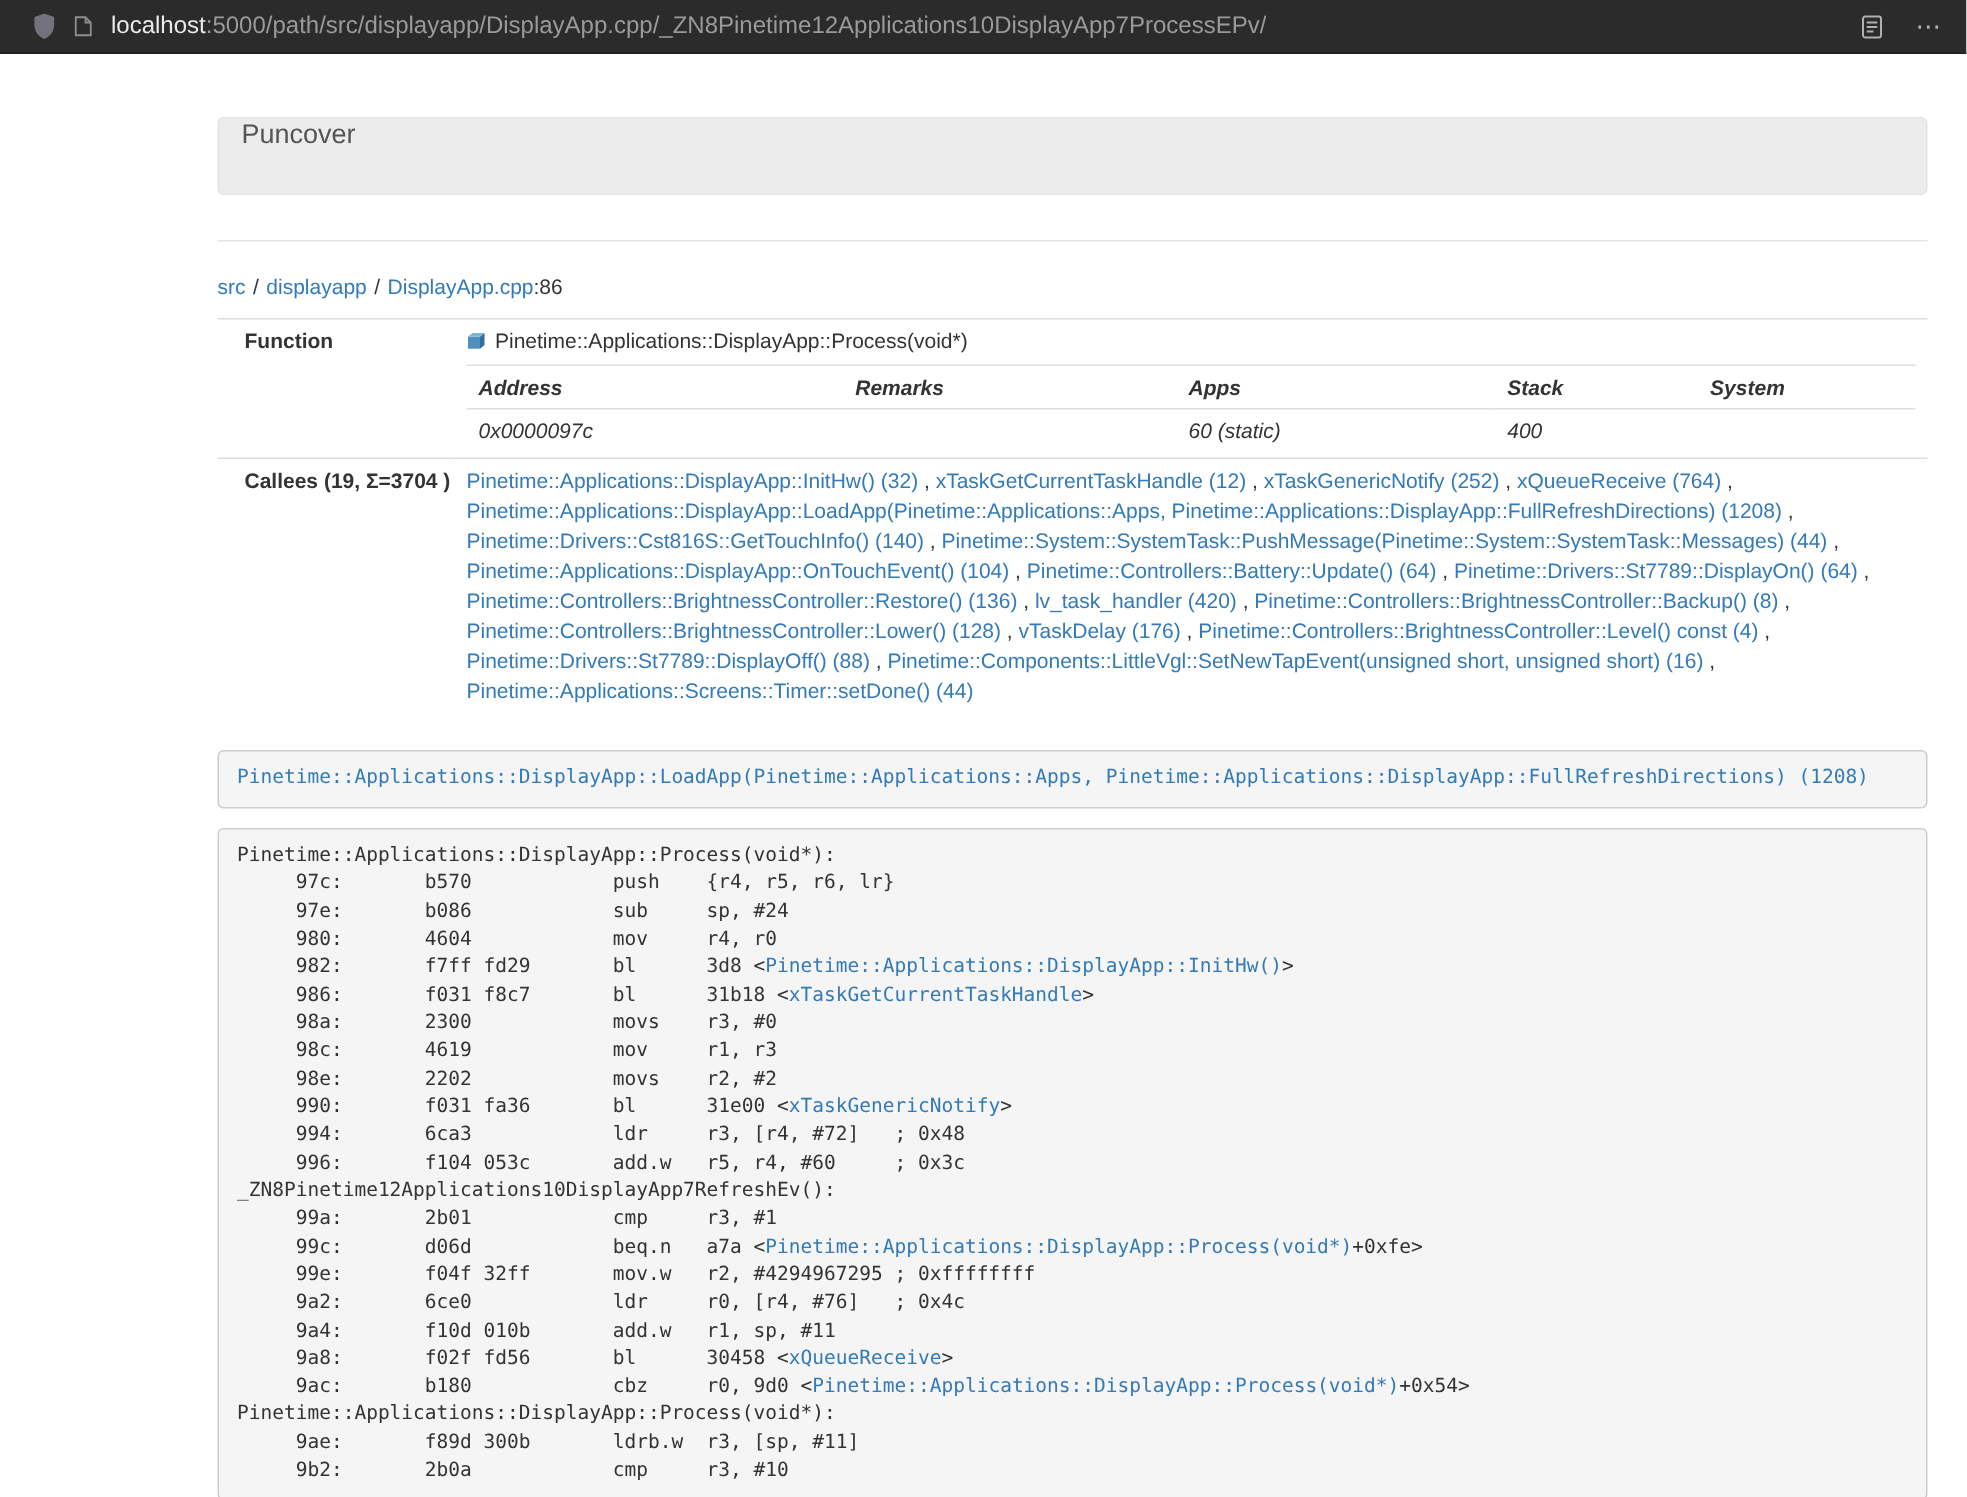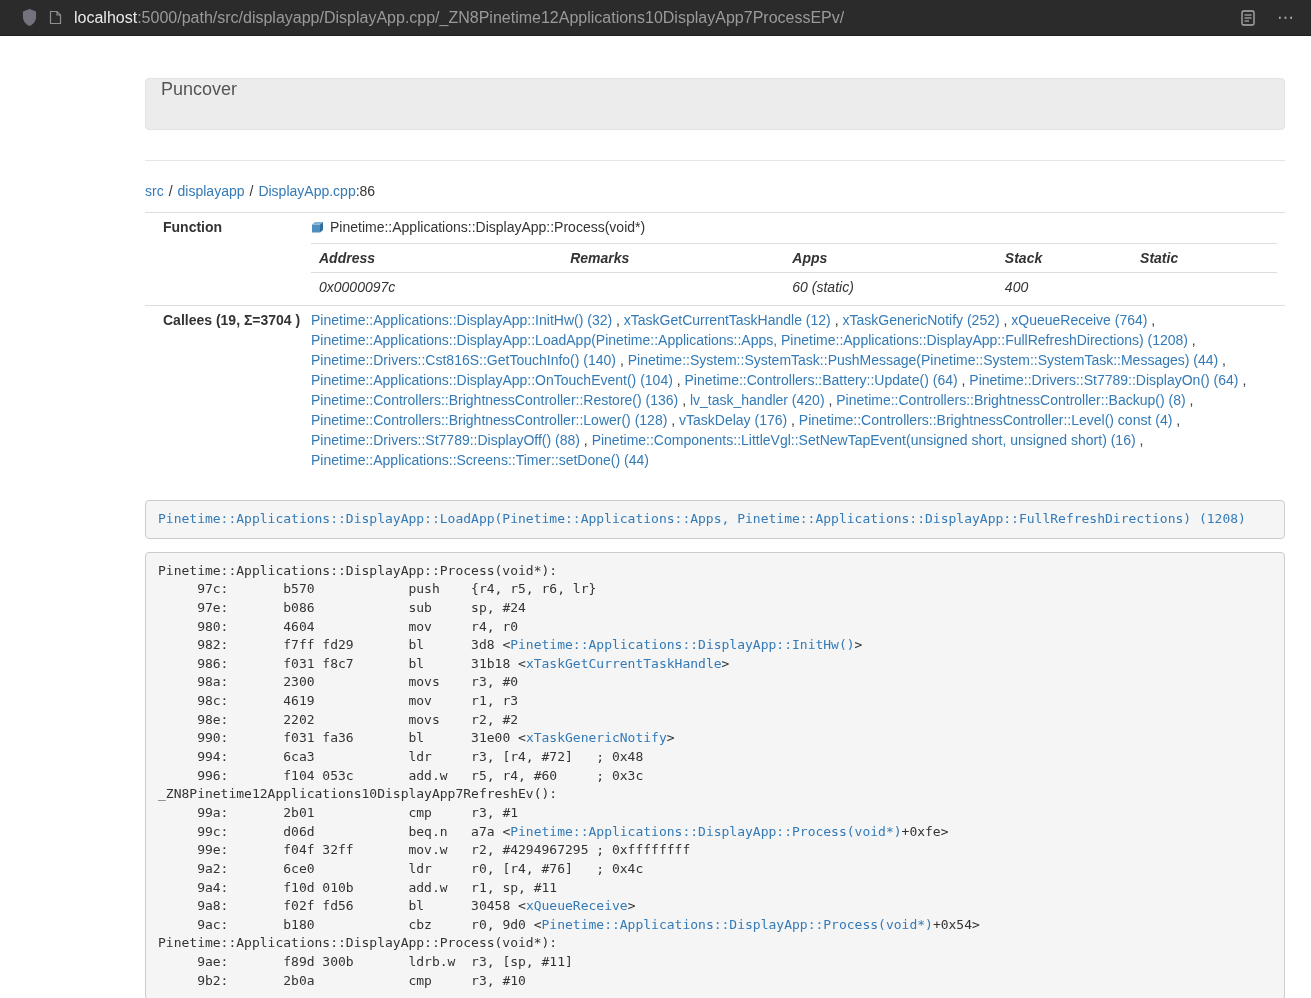--- a/index.html
+++ b/index.html
@@ -141,21 +141,21 @@
                 <col style="width:22%">
                 <col style="width:14%">
                 <col style="width:15%">
               </colgroup>
             <thead>
               <tr>
                 <th>Address</th>
                 <th>Remarks</th>
                 <th>Apps</th>
                 <th>Stack</th>
-                <th>Static</th>
+                <th>System</th>
               </tr>
             </thead>
             <tbody>
               <tr>
                 <td>0x0000097c</td>
                 <td></td>
                 <td>60 (static)</td>
                 <td>400</td>
                 <td></td>
               </tr>

